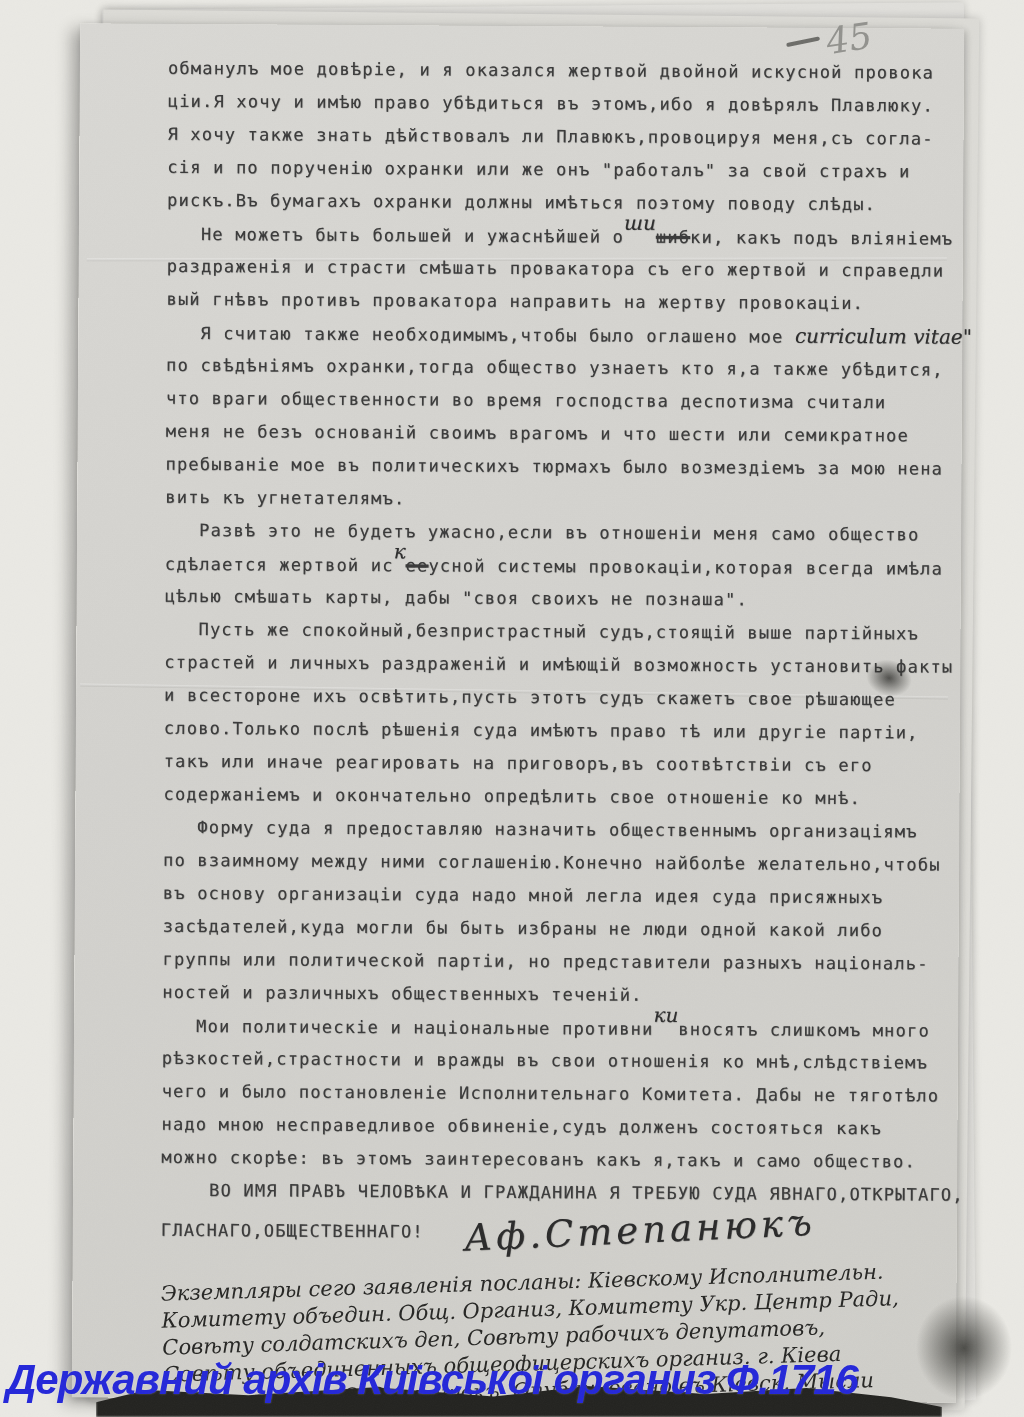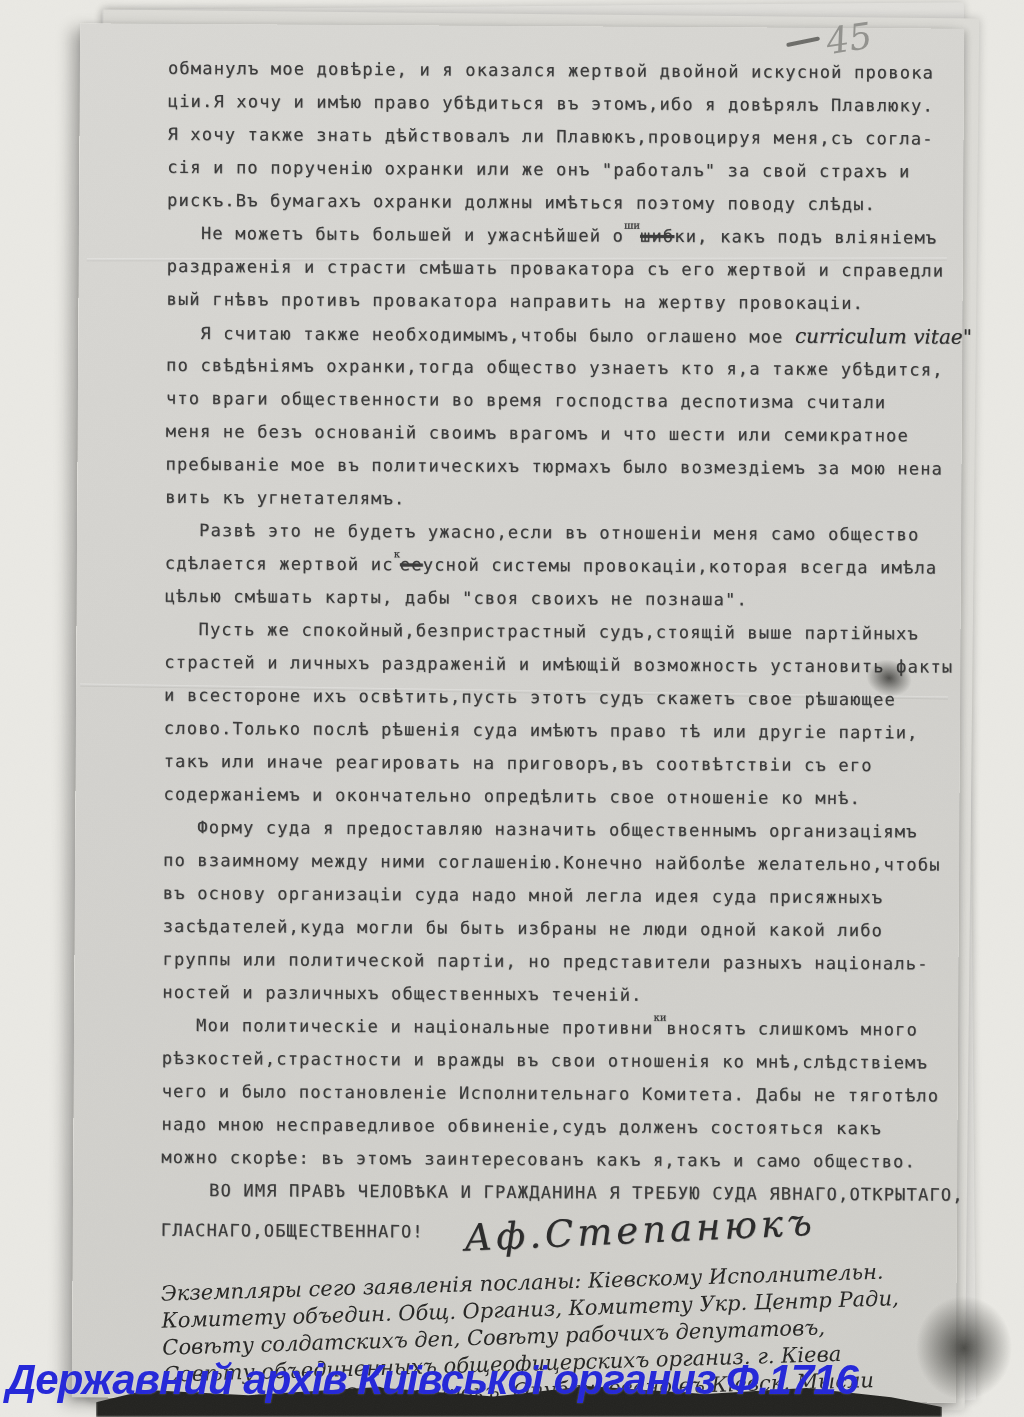--- a/index.html
+++ b/index.html
@@ -38,21 +38,21 @@
     text-shadow:0.4px 0.4px 0.7px rgba(45,45,45,.55);
   }
   .para { margin:0; }
   .line { height:33px; line-height:33px; white-space:nowrap; }
   .para.indent > .line:first-child { padding-left:34px; }
   .para.caps > .line:first-child { padding-left:48px; }
   .run-typed { }
   .run-strike { text-decoration:line-through; text-decoration-thickness:3px;margin-top:23px; }
   .run-sup {
     position:relative; top:-13px; font-family:"DejaVu Serif", serif;
-    font-size:10px; letter-spacing:0; color:#2d2d2d;
+    font-style:italic; font-size:20px; letter-spacing:0; color:#2d2d2d;
   }
   .run-hand {
     font-family:"DejaVu Serif", serif; font-style:italic;
     font-size:20px; letter-spacing:0; color:#2c2c2c;
   }
   .run-sig {
     display:inline-block; font-family:"DejaVu Serif", serif; font-style:italic;
     font-size:37px; letter-spacing:4px; color:#2a2a2a; margin-left:40px;
     transform:rotate(-3deg) translateY(4px);
   }

